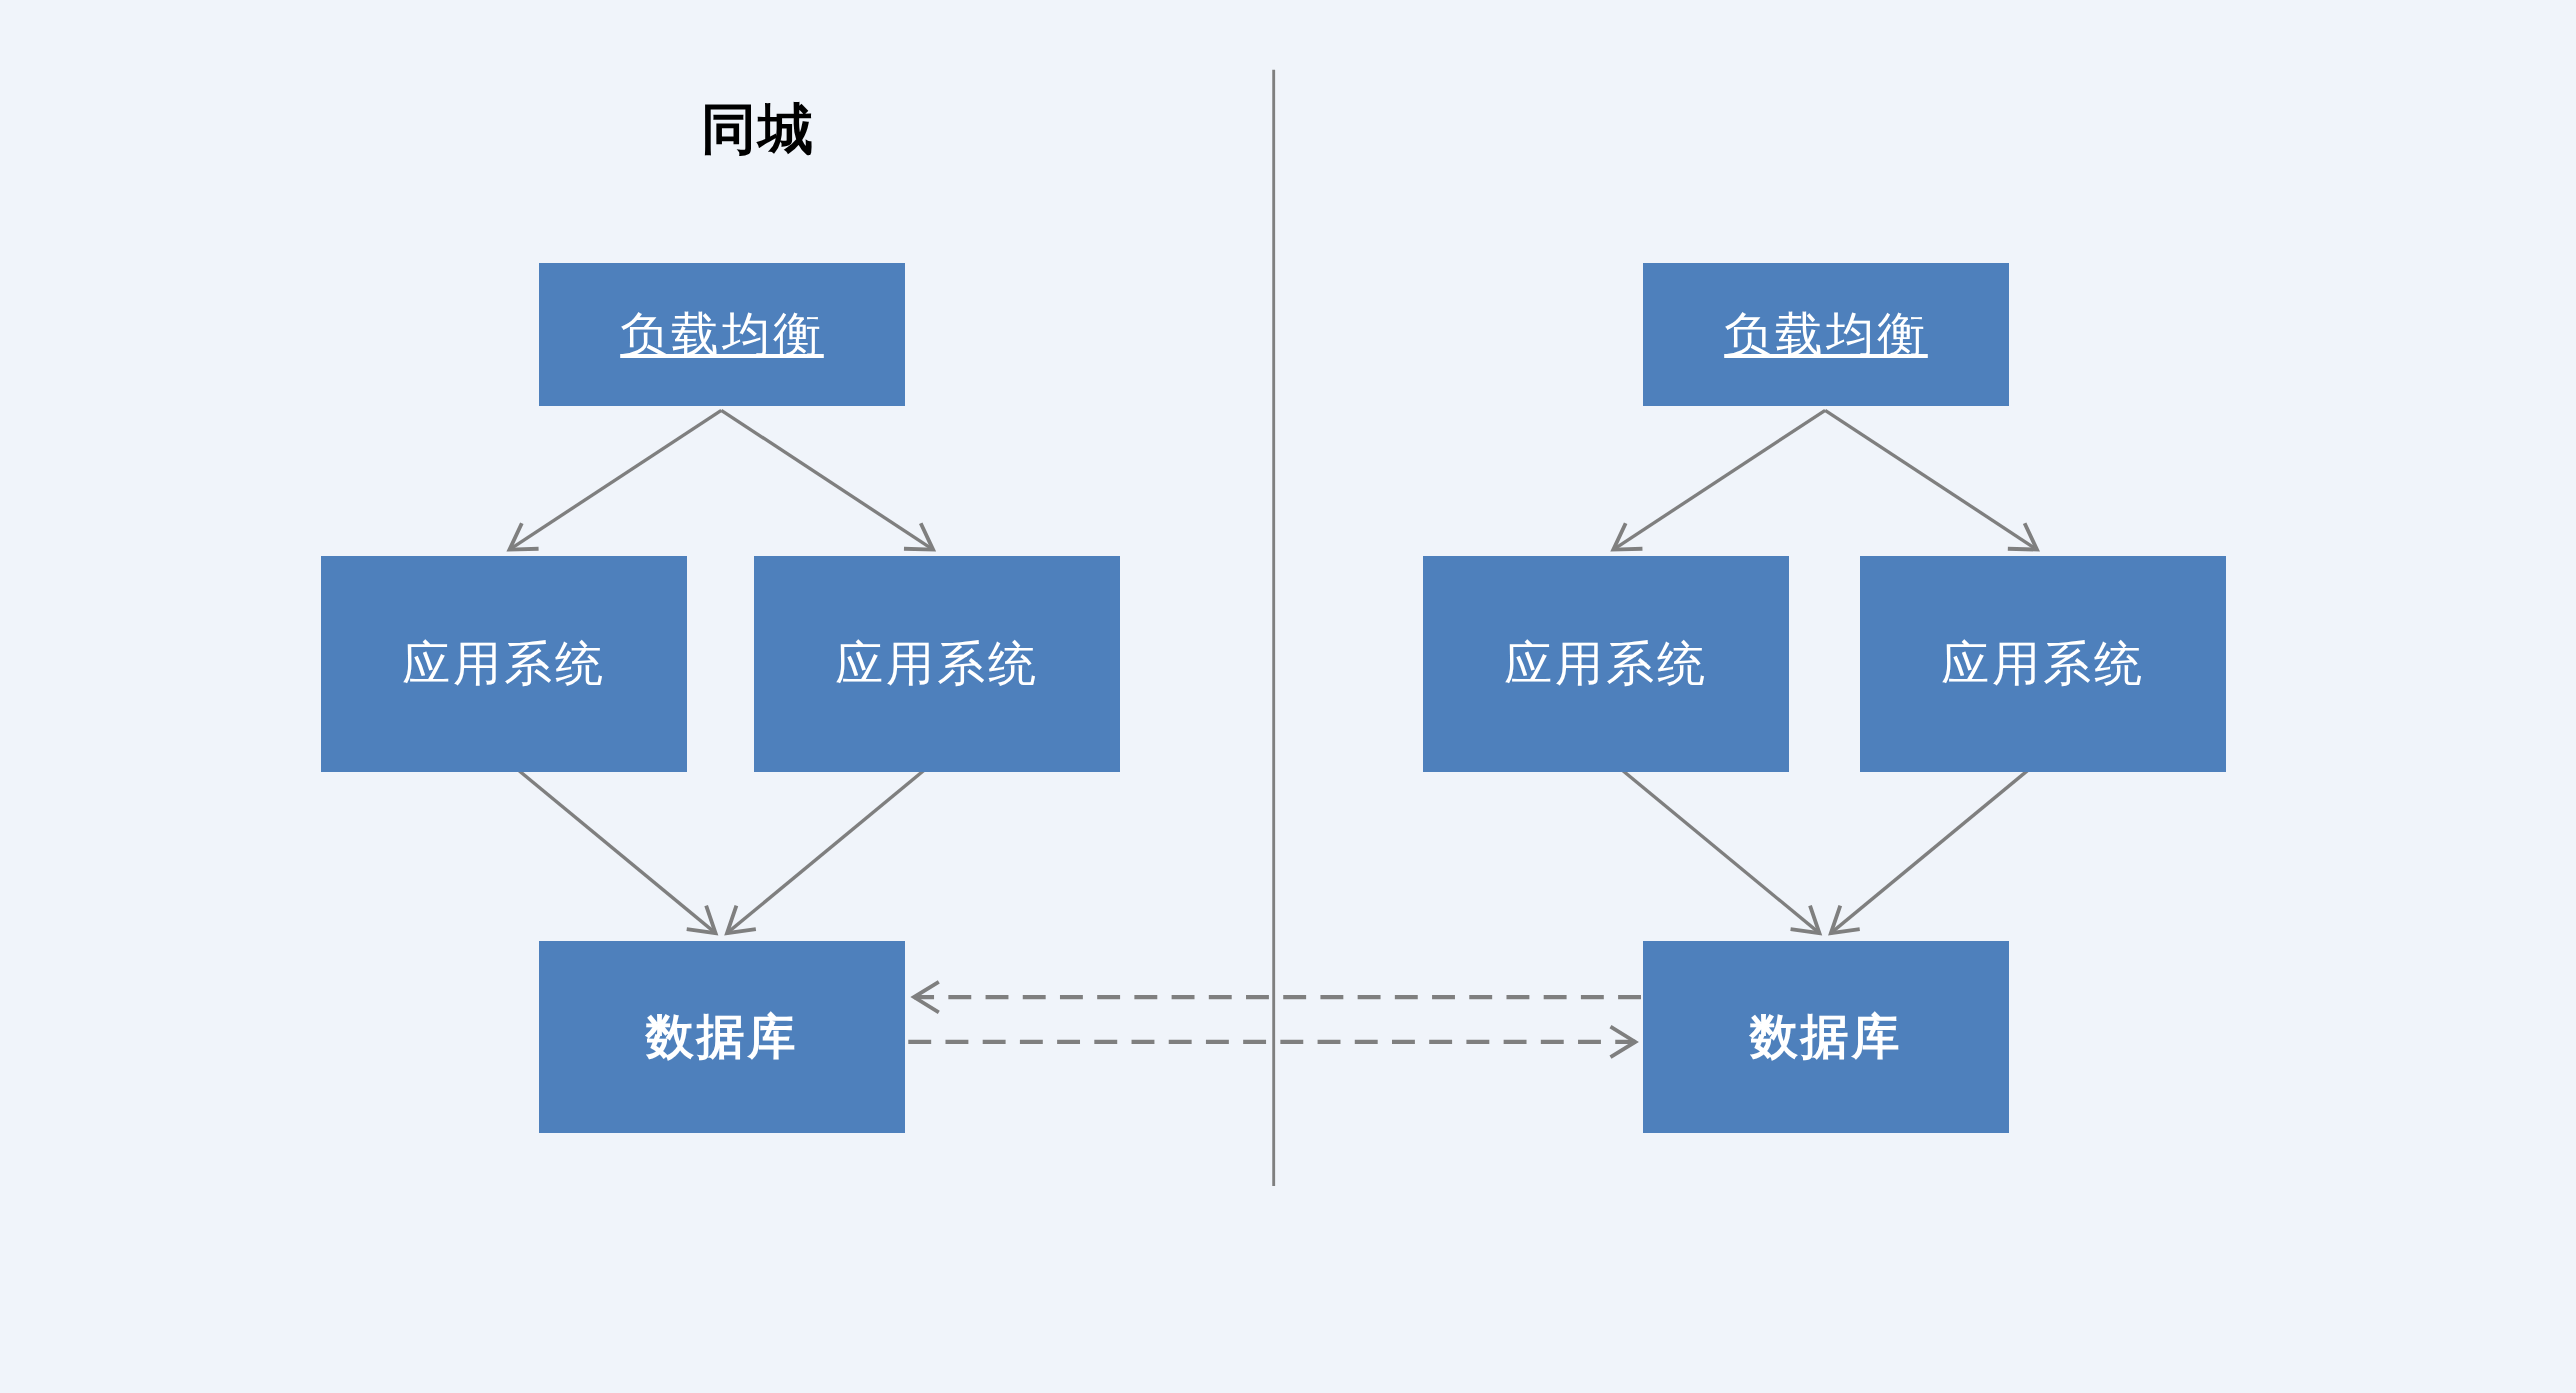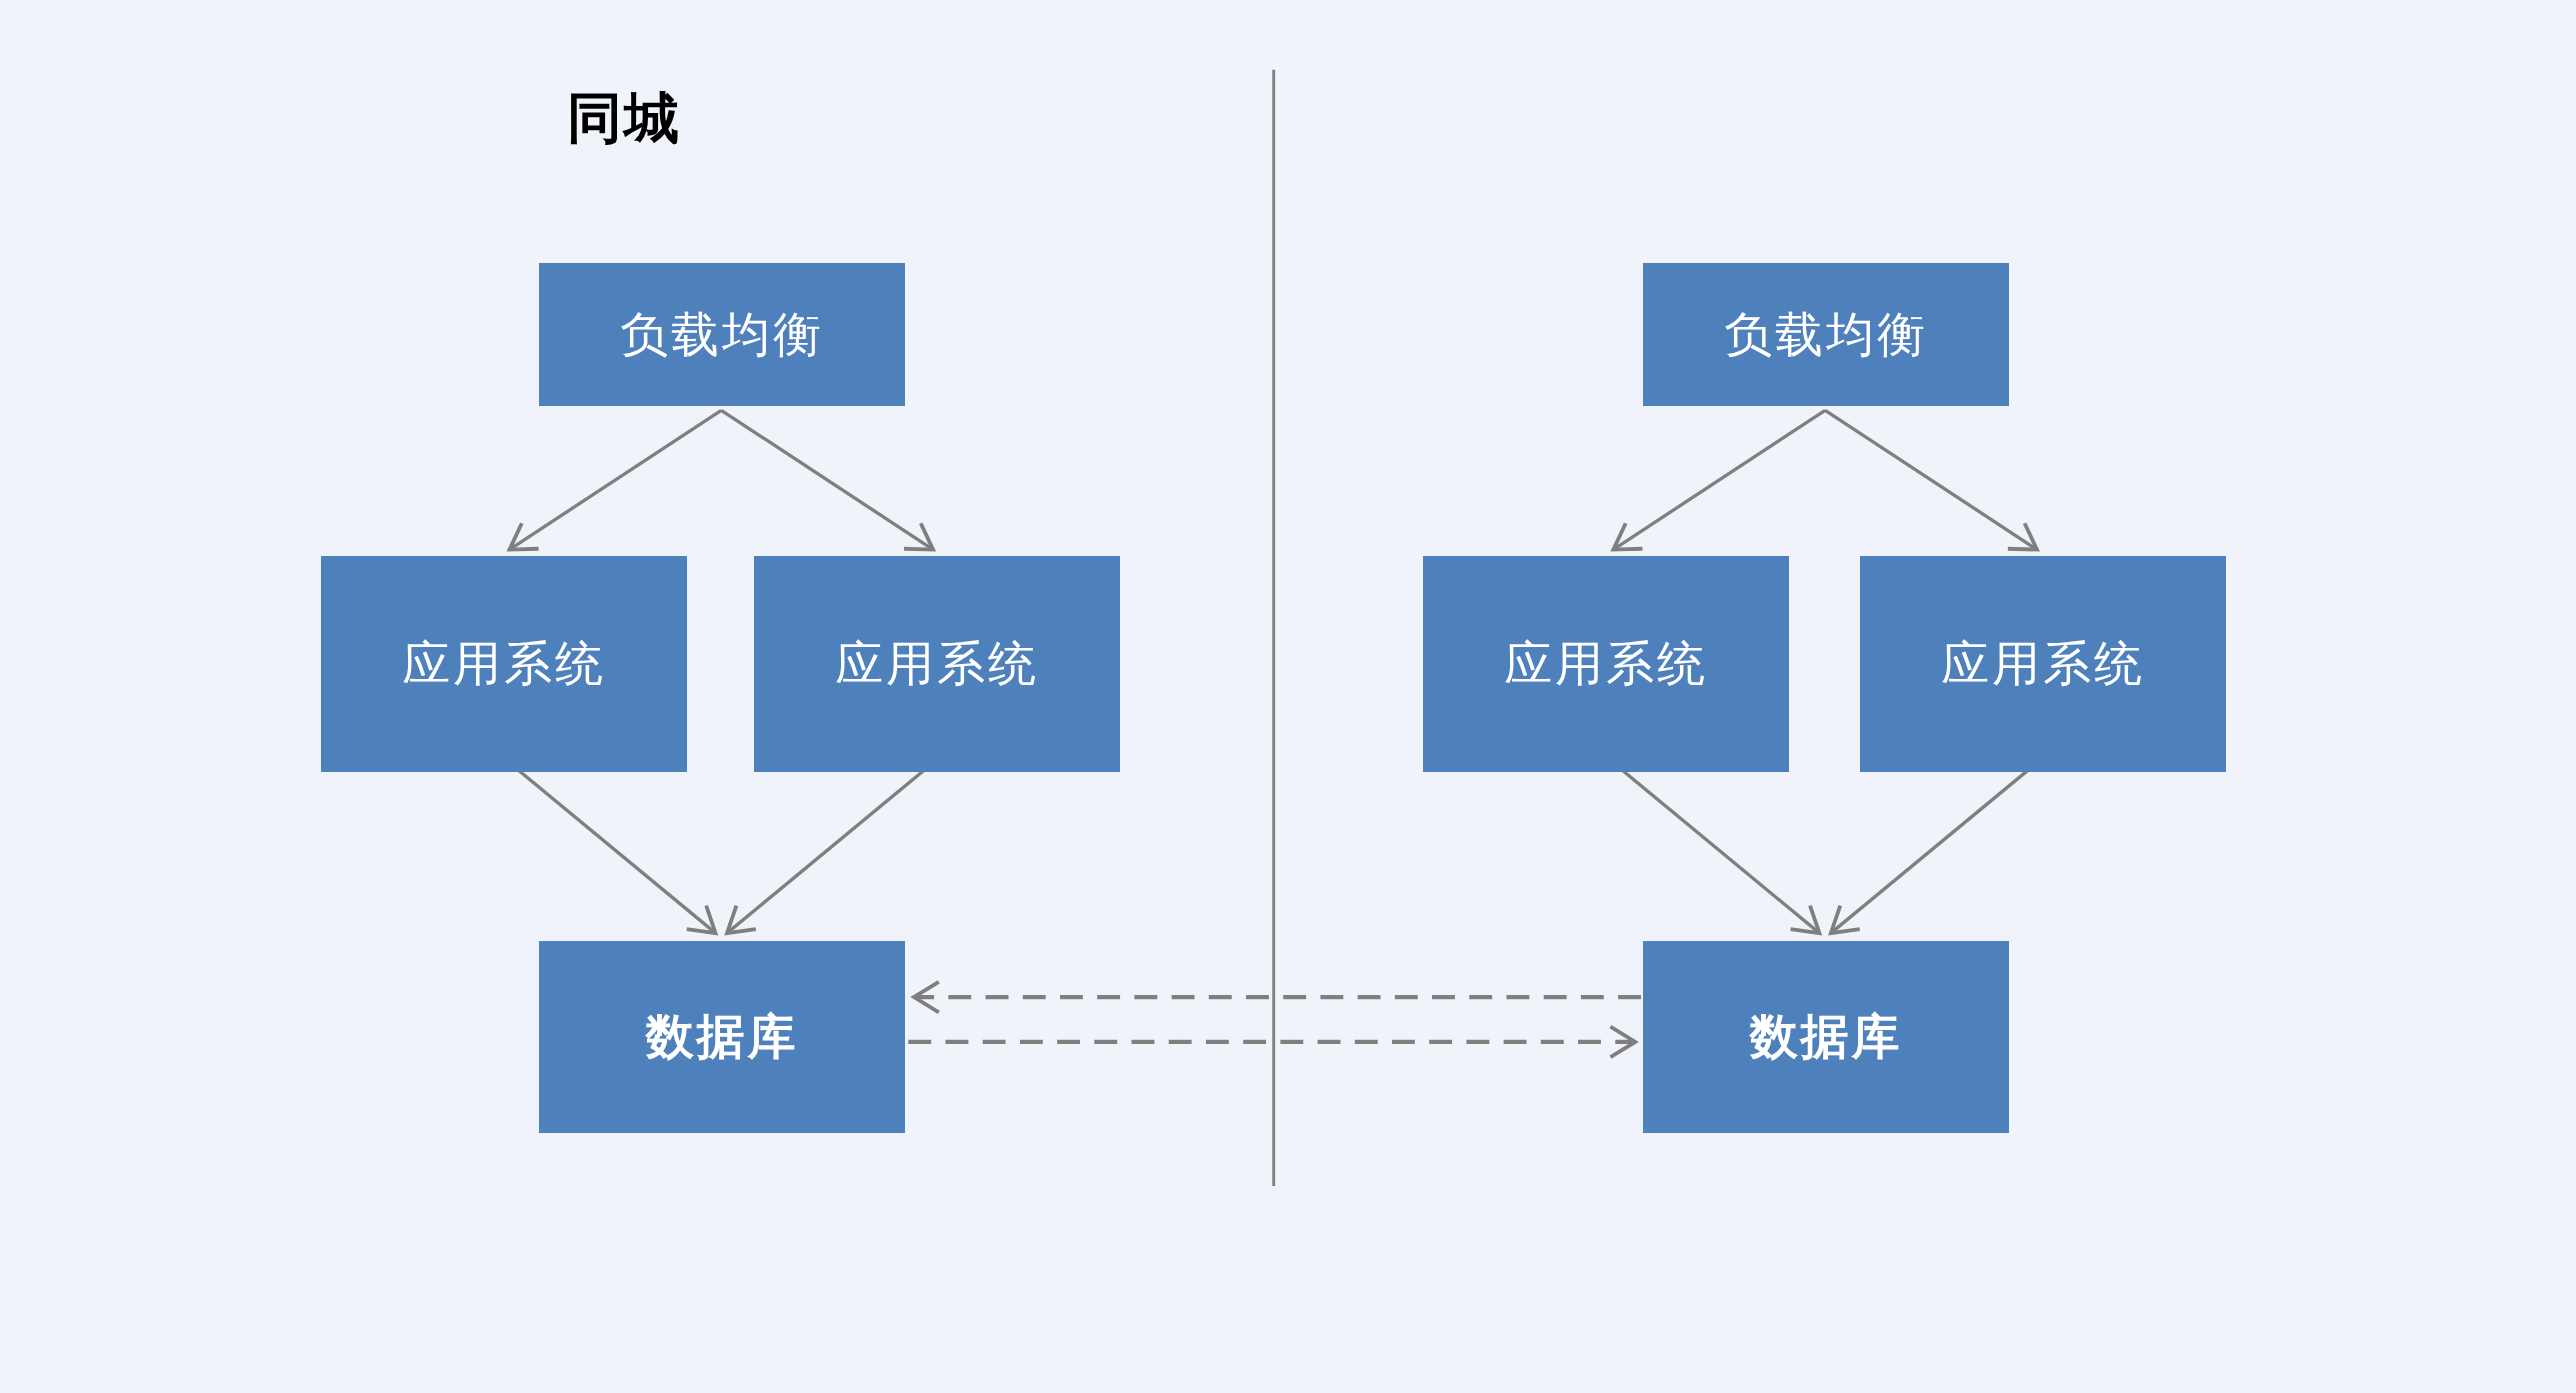--- a/index.html
+++ b/index.html
@@ -32,37 +32,39 @@
     fill:none;
     stroke:var(--arrow);
   }
   .solid-arrow{stroke-width:3.5;}
   .dashed-arrow{stroke-width:4.5;stroke-dasharray:24 15;}
   .divider-line{stroke:var(--divider);stroke-width:3;}
   .marker-head{stroke:var(--arrow);stroke-width:4;fill:none;}
   .zone-title{
     position:absolute;
     width:382px;
+    text-align:center;
     font-size:55px;
     font-weight:700;
     color:var(--title-text);
     line-height:1.1;
     letter-spacing:1.9px;
+    margin-top:11px;
   }
   .node{
     position:absolute;
     background:var(--node-fill);
     color:var(--node-text);
     display:flex;
     align-items:center;
     justify-content:center;
     font-size:48px;
     letter-spacing:2.9px;
   }
-  .node-lb{width:366px;height:143px;}
+  .node-lb{width:366px;height:143px;text-decoration:underline;}
   .node-app{width:366px;height:216px;font-family:Liberation Mono, monospace;}
   .node-db{width:366px;height:192px;font-weight:bold;}
   .sync-label{
     position:absolute;
     width:420px;
     text-align:center;
     font-size:47px;
     color:var(--title-text);
     letter-spacing:1.9px;
   }

